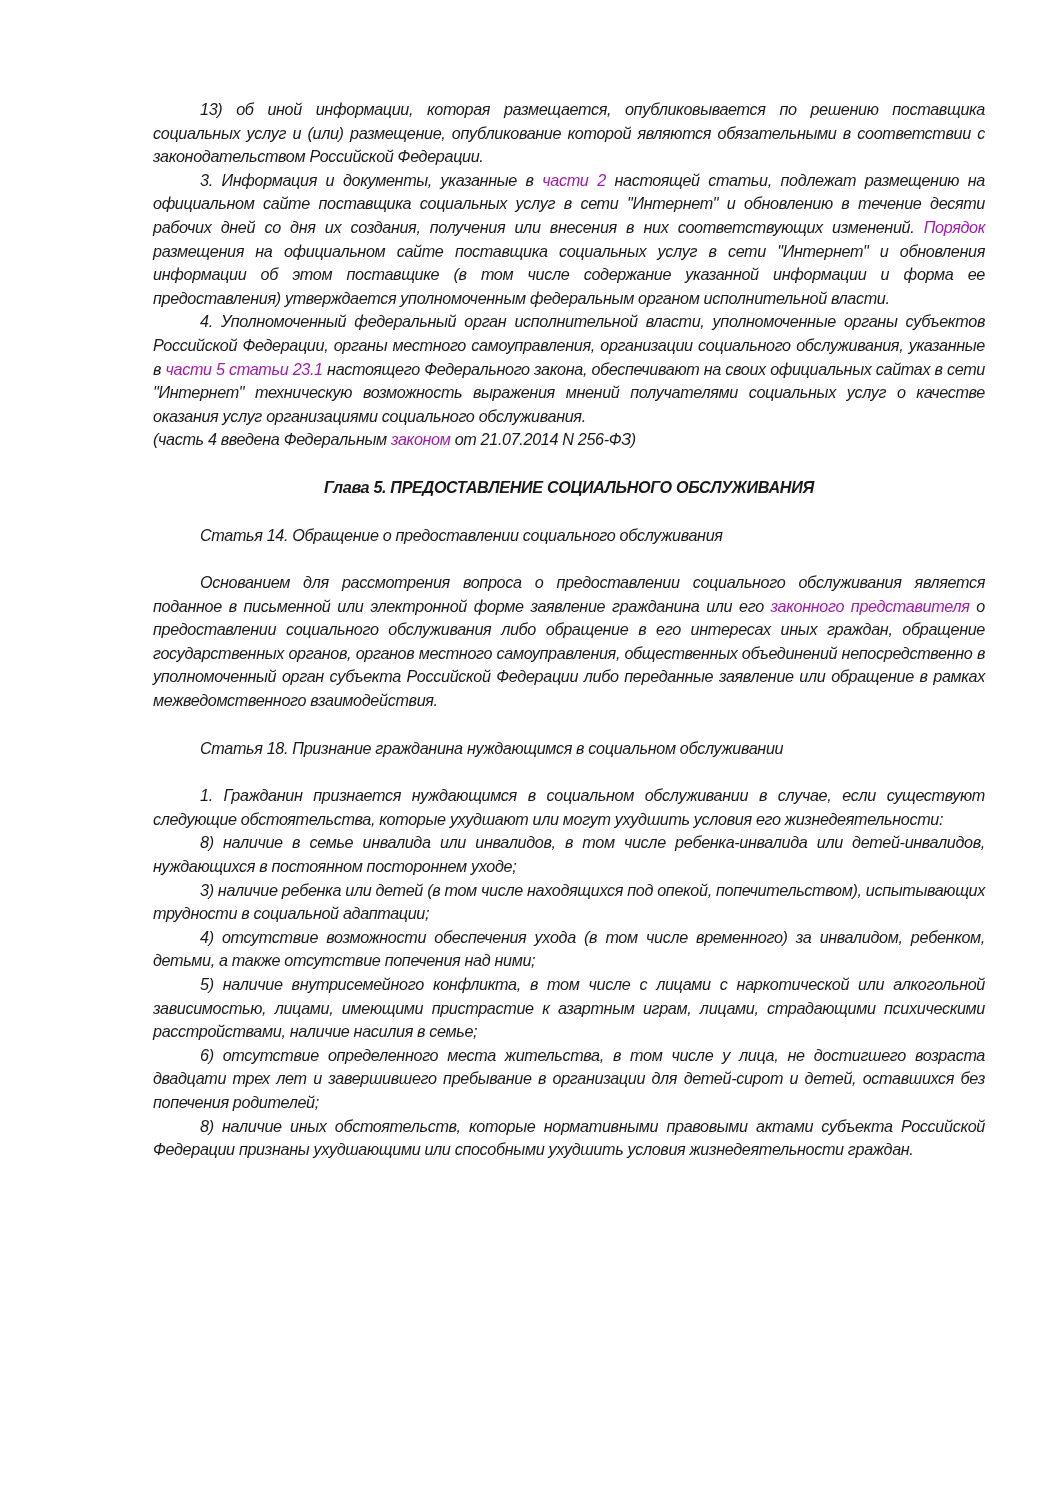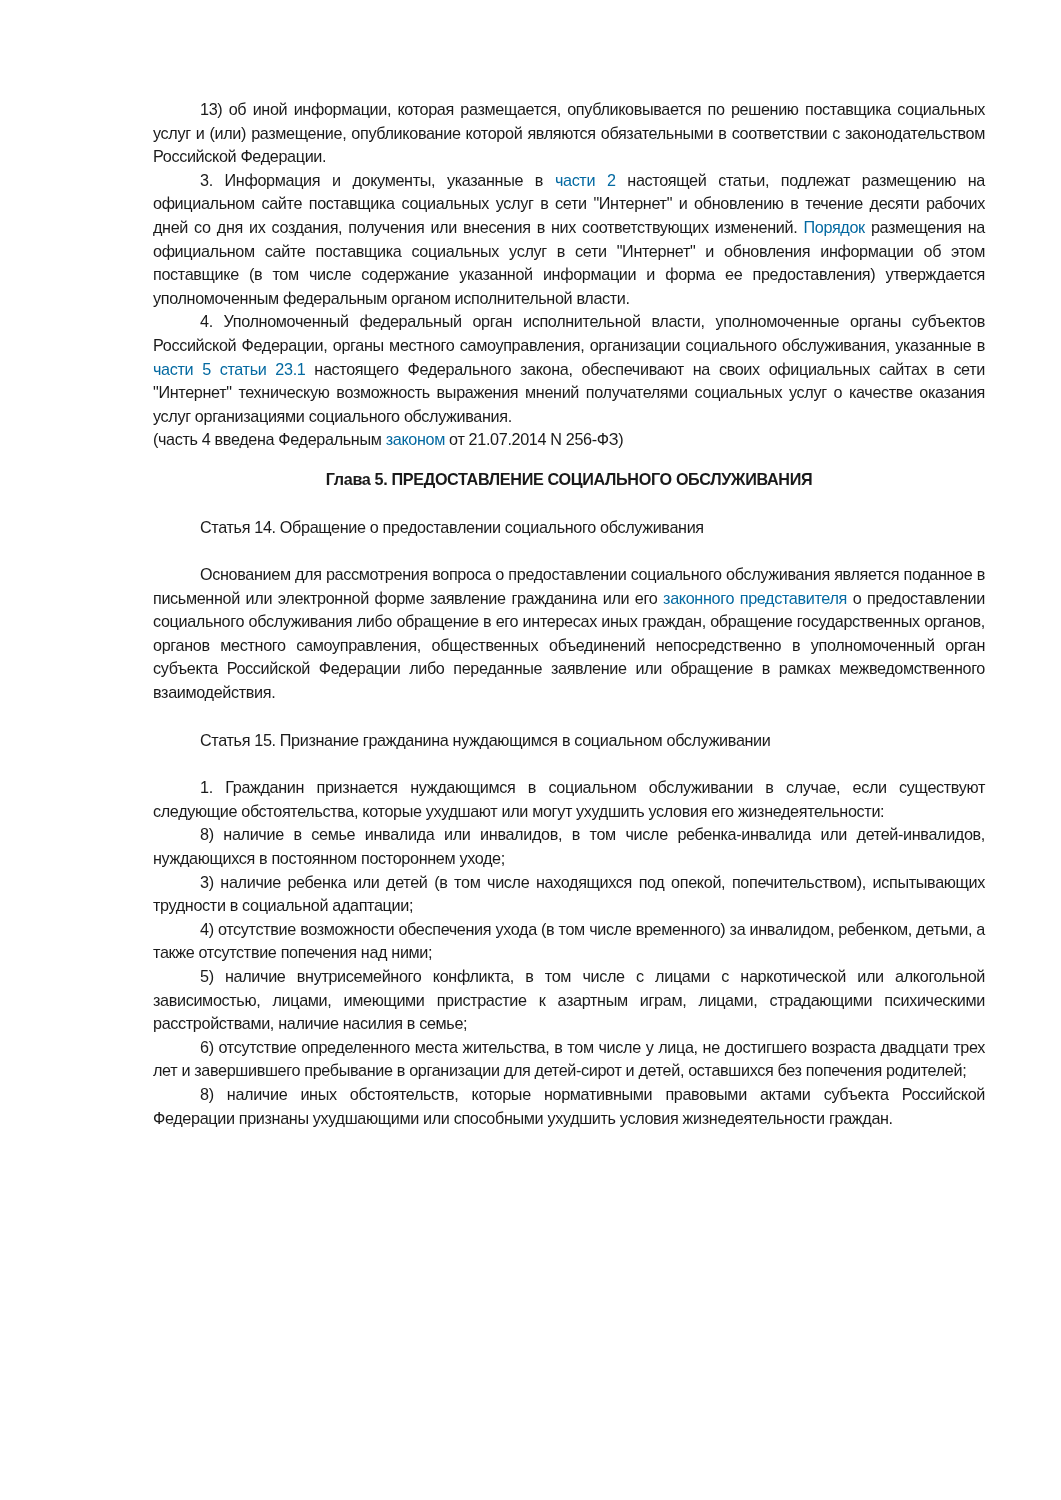--- a/index.html
+++ b/index.html
@@ -2,25 +2,26 @@
 <html><head>
 <meta charset="utf-8">
 <style>
   html, body { margin: 0; padding: 0; background: #ffffff; }
   body { width: 1061px; height: 1500px; position: relative; overflow: hidden; }
   .page {
     position: absolute; left: 153px; top: 98px; width: 832px;
     font-family: "Liberation Sans Narrow", "Liberation Sans", sans-serif;
     font-size: 16.2px; line-height: 23.6px; color: #1a1a1a;
     letter-spacing: -0.35px;
+    font-style: italic;
   }
   p { margin: 0; text-align: justify; text-align-last: left; }
   .ind { text-indent: 47px; }
-  a.lnk { color: #0369a1; text-decoration: none; }
-  .chapter { text-align: right; font-weight: bold; margin-top: 16px; margin-bottom: 24px; text-align-last: center; }
+  a.lnk { color: #a21caf; text-decoration: none; }
+  .chapter { text-align: right; font-weight: bold; margin-top: 24px; margin-bottom: 24px; text-align-last: center; }
   .article { text-indent: 47px; margin-bottom: 24px; }
   .gap { height: 24px; }
 </style>
 </head>
 <body>
 
 <div class="page">
   <p class="ind">13) об иной информации, которая размещается, опубликовывается по решению поставщика социальных услуг и (или) размещение, опубликование которой являются обязательными в соответствии с законодательством Российской Федерации.</p>
 
   <p class="ind"><span>3. Информация и документы, указанные в </span><a class="lnk">части 2</a><span> настоящей статьи, подлежат размещению на официальном сайте поставщика социальных услуг в сети "Интернет" и обновлению в течение десяти рабочих дней со дня их создания, получения или внесения в них соответствующих изменений. </span><a class="lnk">Порядок</a><span> размещения на официальном сайте поставщика социальных услуг в сети "Интернет" и обновления информации об этом поставщике (в том числе содержание указанной информации и форма ее предоставления) утверждается уполномоченным федеральным органом исполнительной власти.</span></p>
@@ -29,21 +30,21 @@
 
   <p><span>(часть 4 введена Федеральным </span><a class="lnk">законом</a><span> от 21.07.2014 N 256-ФЗ)</span></p>
 
   <p class="chapter">Глава 5. ПРЕДОСТАВЛЕНИЕ СОЦИАЛЬНОГО ОБСЛУЖИВАНИЯ</p>
 
   <p class="article">Статья 14. Обращение о предоставлении социального обслуживания</p>
 
   <p class="ind"><span>Основанием для рассмотрения вопроса о предоставлении социального обслуживания является поданное в письменной или электронной форме заявление гражданина или его </span><a class="lnk">законного представителя</a><span> о предоставлении социального обслуживания либо обращение в его интересах иных граждан, обращение государственных органов, органов местного самоуправления, общественных объединений непосредственно в уполномоченный орган субъекта Российской Федерации либо переданные заявление или обращение в рамках межведомственного взаимодействия.</span></p>
 
   <div class="gap"></div>
-  <p class="article">Статья 15. Признание гражданина нуждающимся в социальном обслуживании</p>
+  <p class="article">Статья 18. Признание гражданина нуждающимся в социальном обслуживании</p>
 
   <p class="ind">1. Гражданин признается нуждающимся в социальном обслуживании в случае, если существуют следующие обстоятельства, которые ухудшают или могут ухудшить условия его жизнедеятельности:</p>
   <p class="ind">8) наличие в семье инвалида или инвалидов, в том числе ребенка-инвалида или детей-инвалидов, нуждающихся в постоянном постороннем уходе;</p>
   <p class="ind">3) наличие ребенка или детей (в том числе находящихся под опекой, попечительством), испытывающих трудности в социальной адаптации;</p>
   <p class="ind">4) отсутствие возможности обеспечения ухода (в том числе временного) за инвалидом, ребенком, детьми, а также отсутствие попечения над ними;</p>
   <p class="ind">5) наличие внутрисемейного конфликта, в том числе с лицами с наркотической или алкогольной зависимостью, лицами, имеющими пристрастие к азартным играм, лицами, страдающими психическими расстройствами, наличие насилия в семье;</p>
   <p class="ind">6) отсутствие определенного места жительства, в том числе у лица, не достигшего возраста двадцати трех лет и завершившего пребывание в организации для детей-сирот и детей, оставшихся без попечения родителей;</p>
   <p class="ind">8) наличие иных обстоятельств, которые нормативными правовыми актами субъекта Российской Федерации признаны ухудшающими или способными ухудшить условия жизнедеятельности граждан.</p>
 </div>
 

